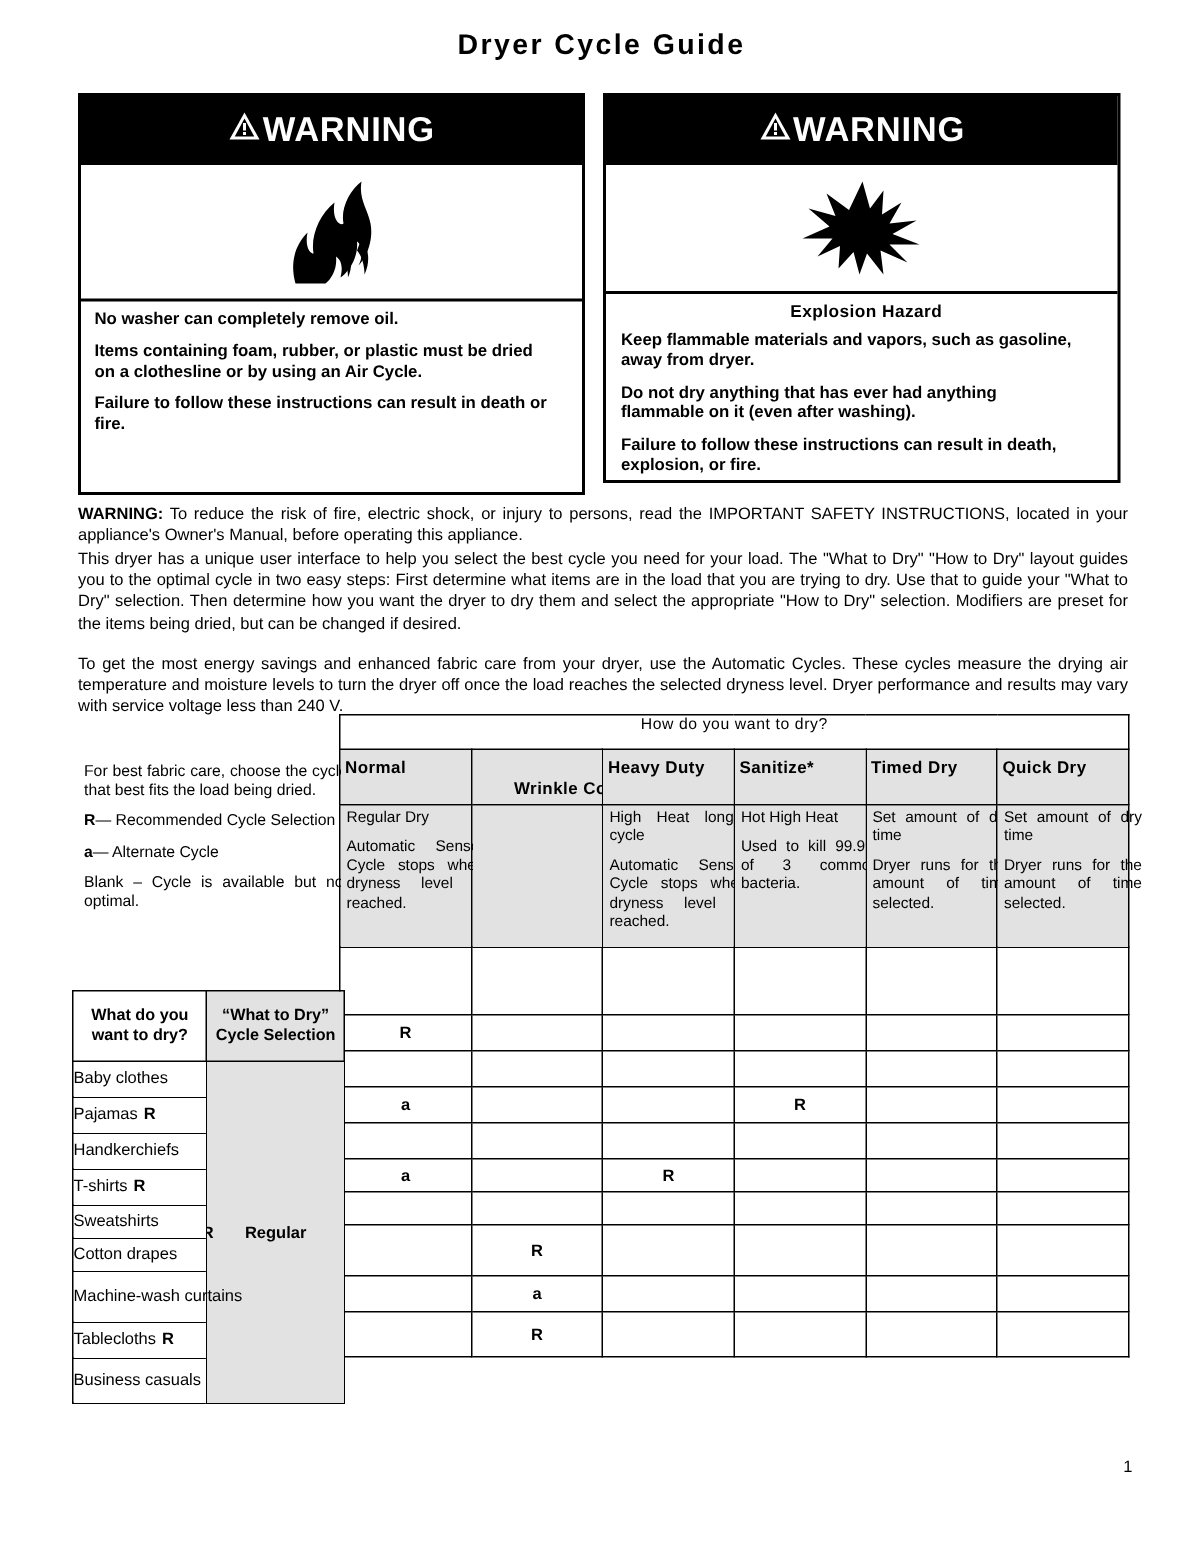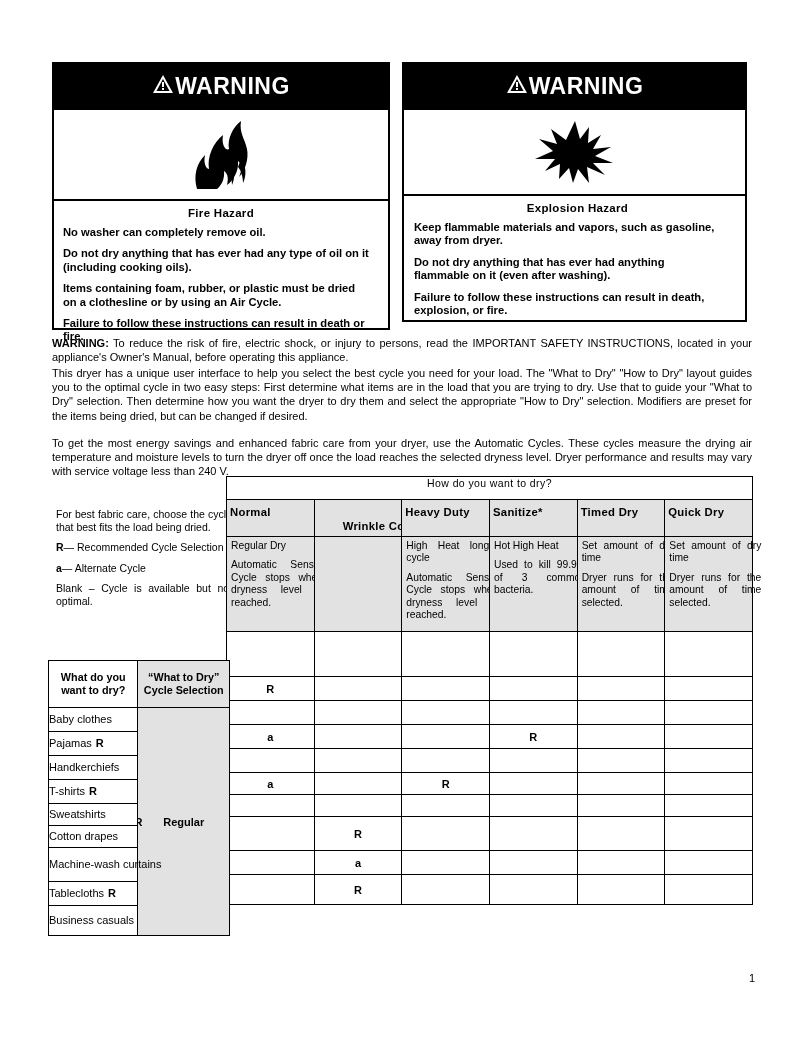--- a/index.html
+++ b/index.html
@@ -132,20 +132,21 @@
   .reg-cell .rlabel{display:block;}
 
   
   .pageno{position:absolute;right:47px;top:972px;font-size:11px;}
 </style>
 </head>
 <body>
 
 <div class="page">
 
+  <div class="doc-title">Dryer  Cycle  Guide</div>
 
   <div class="warn warn-left">
     <div class="warn-bar">
       <span class="tri">
         <svg width="22" height="20" viewBox="0 0 22 20">
             <polygon points="11,1 21,19 1,19" fill="#fff"></polygon>
             <polygon points="11,5 17.5,17 4.5,17" fill="#000"></polygon>
             <rect x="10" y="8" width="2" height="5" fill="#fff"></rect>
             <rect x="10" y="14" width="2" height="2" fill="#fff"></rect>
           </svg>
@@ -153,23 +154,21 @@
       <span>WARNING</span>
     </div>
     <div class="warn-icon-box">
       <svg width="76" height="72" viewBox="0 0 76 72">
         <path fill="#000" d="M14 70 C10 56 14 44 22 36 C20 46 24 50 26 50 C24 38 30 24 40 16 C38 28 44 32 46 30 C44 20 50 8 58 2 C56 14 62 20 64 30 C66 40 62 52 56 58 C60 50 58 44 55 42 C56 52 50 62 44 66 C46 58 44 54 41 52 C42 60 38 67 34 70 Z"></path>
         <path fill="#000" d="M58 40 C63 46 64 56 60 64 C60 56 57 50 55 48 Z"></path>
         <path fill="#000" d="M48 44 C52 50 52 60 49 66 C49 58 46 52 44 50 Z"></path>
       </svg>
     </div>
     <div class="warn-body">
-      <div class="hazard">Fire  Hazard</div>
       <p><span>No  washer  can  completely  remove  oil.</span></p>
-      <p><span>Do  not  dry  anything  that  has  ever  had  any  type  of  oil  on  it</span><br><span>(including  cooking  oils).</span></p>
       <p><span>Items  containing  foam,  rubber,  or  plastic  must  be  dried</span><br><span>on  a  clothesline  or  by  using  an  Air  Cycle.</span></p>
       <p><span>Failure  to  follow  these  instructions  can  result  in  death  or</span><br><span>fire.</span></p>
     </div>
   </div>
 
   <div class="warn warn-right">
     <div class="warn-bar">
       <span class="tri">
         <svg width="22" height="20" viewBox="0 0 22 20">
             <polygon points="11,1 21,19 1,19" fill="#fff"></polygon>

